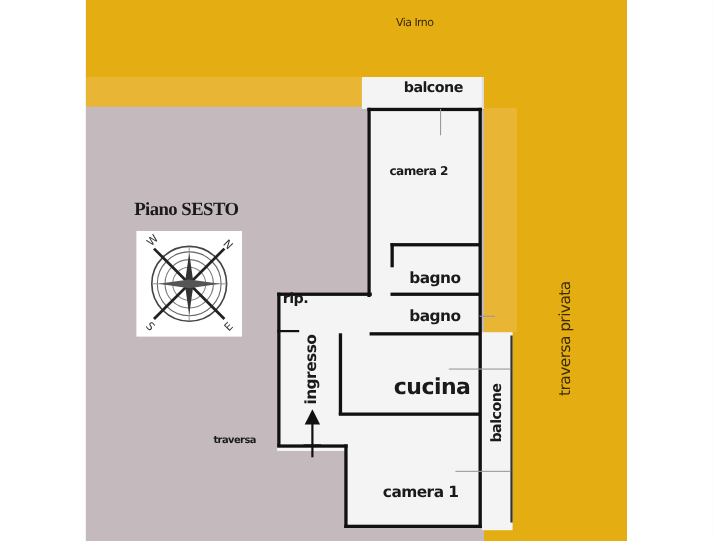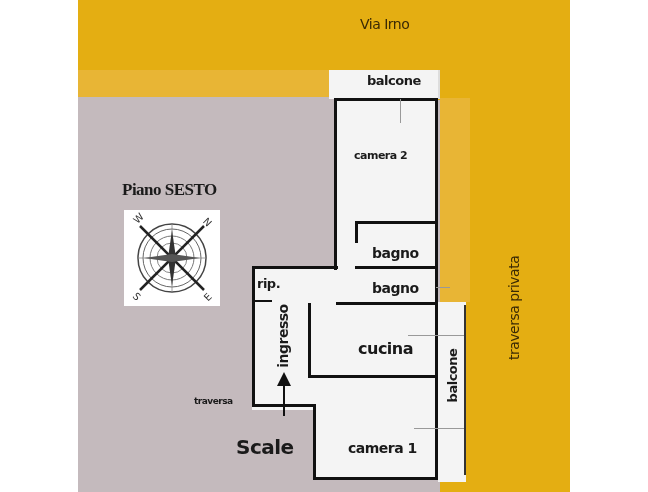--- a/index.html
+++ b/index.html
@@ -24,21 +24,21 @@
 
 <div class="canvas">
 
   <div class="abs yellow" style="left:0;top:0;width:492px;height:70px;"></div>
   <div class="abs yellow-light" style="left:0;top:70px;width:252px;height:27px;"></div>
   <div class="abs yellow" style="left:360px;top:70px;width:132px;height:30px;"></div>
 
   <div class="abs yellow" style="left:362px;top:70px;width:130px;height:422px;"></div>
   <div class="abs yellow-light" style="left:362px;top:98px;width:30px;height:204px;"></div>
 
-  <div class="label road-label" style="left:282px;top:16px;font-size:14px;">Via Irno</div>
+  <div class="label road-label" style="left:282px;top:16px;font-size:10px;">Via Irno</div>
   <div class="label road-label rot" style="left:386px;top:302px;font-size:14px;width:100px;text-align:center;">traversa privata</div>
 
   <div class="abs white" style="left:251px;top:70px;width:109px;height:29px;border-right:2px solid #ddd;"></div>
   <div class="label" style="left:289px;top:73px;font-size:13px;">balcone</div>
 
   <div class="abs white" style="left:256px;top:99px;width:102px;height:172px;"></div>
 
   <div class="abs white" style="left:174px;top:268px;width:184px;height:142px;"></div>
   <div class="abs white" style="left:236px;top:400px;width:122px;height:78px;"></div>
 
@@ -74,28 +74,27 @@
     <svg width="20" height="44" viewBox="0 0 20 44">
       <polygon points="10,0 17,14 3,14" fill="#111"></polygon>
       <rect x="9" y="12" width="2" height="32" fill="#111"></rect>
       <rect x="2" y="32" width="16" height="2" fill="#111"></rect>
     </svg>
   </div>
 
   <div class="label" style="left:276px;top:149px;font-size:11px;">camera 2</div>
   <div class="label" style="left:294px;top:245px;font-size:14px;">bagno</div>
   <div class="label" style="left:294px;top:280px;font-size:14px;">bagno</div>
-  <div class="label" style="left:179px;top:276px;font-size:13px;">rip.</div>
+  <div class="label" style="left:179px;top:264px;font-size:13px;">rip.</div>
   <div class="label rot" style="left:172px;top:328px;font-size:14px;width:66px;text-align:center;">ingresso</div>
-  <div class="label" style="left:280px;top:339px;font-size:16px;">cucina</div>
+  <div class="label" style="left:280px;top:339px;font-size:20px;">cucina</div>
   <div class="label rot" style="left:346px;top:368px;font-size:13px;width:56px;text-align:center;">balcone</div>
   <div class="label" style="left:270px;top:440px;font-size:14px;">camera 1</div>
 
   <div class="label" style="left:116px;top:396px;font-size:9px;font-weight:bold;">traversa</div>
-  <div class="label" style="left:158px;top:435px;font-size:20px;">Scale</div>
 
   <div class="label" style="left:44px;top:180px;font-size:17px;font-family:Liberation Serif, serif;">Piano SESTO</div>
 
   <div class="compass" style="left:46px;top:210px;width:96px;height:96px;">
     <svg width="96" height="96" viewBox="0 0 96 96">
       <circle cx="48" cy="48" r="34" fill="none" stroke="#444" stroke-width="1.5"></circle>
       <circle cx="48" cy="48" r="29" fill="none" stroke="#666" stroke-width="1"></circle>
       <circle cx="48" cy="48" r="22" fill="none" stroke="#777" stroke-width="1"></circle>
       <circle cx="48" cy="48" r="15" fill="none" stroke="#888" stroke-width="1"></circle>
       <line x1="48" y1="14" x2="48" y2="82" stroke="#888" stroke-width="0.8"></line>

